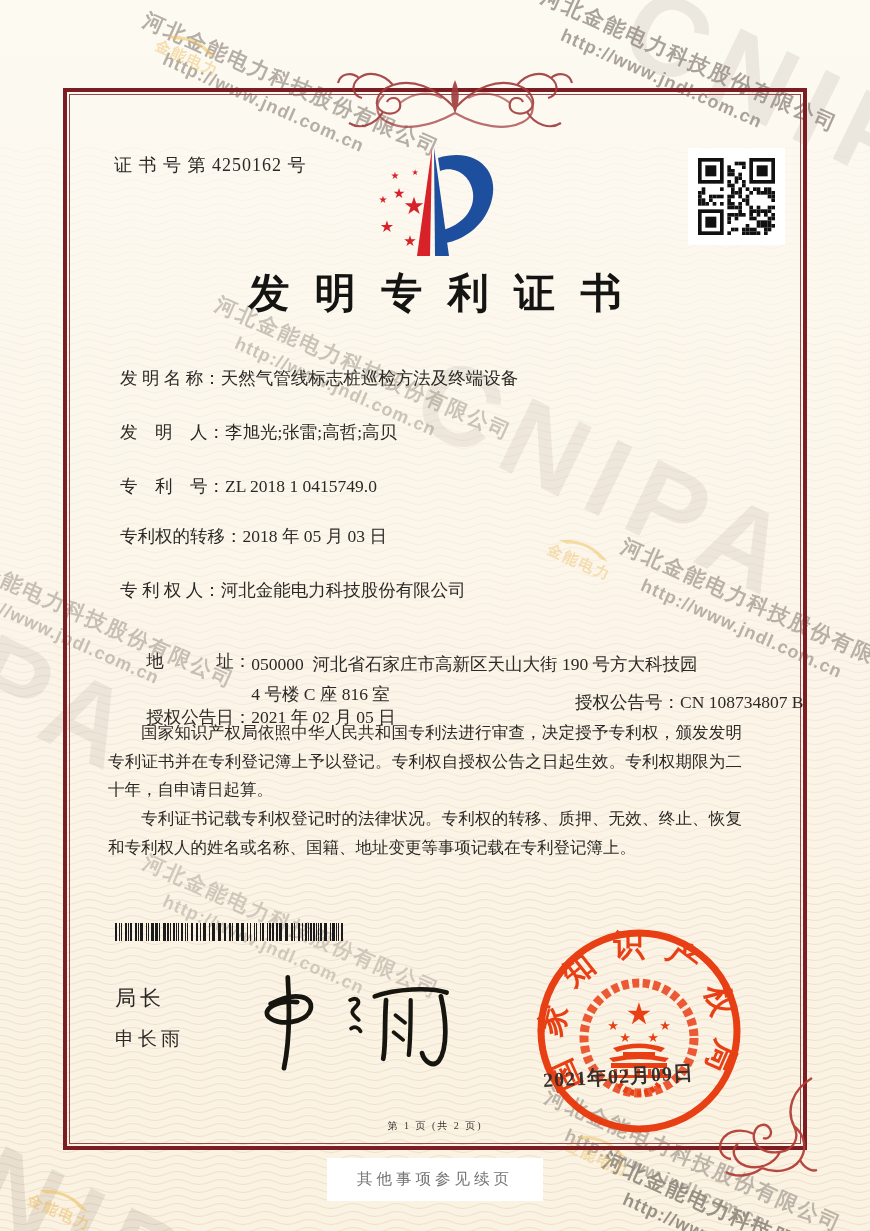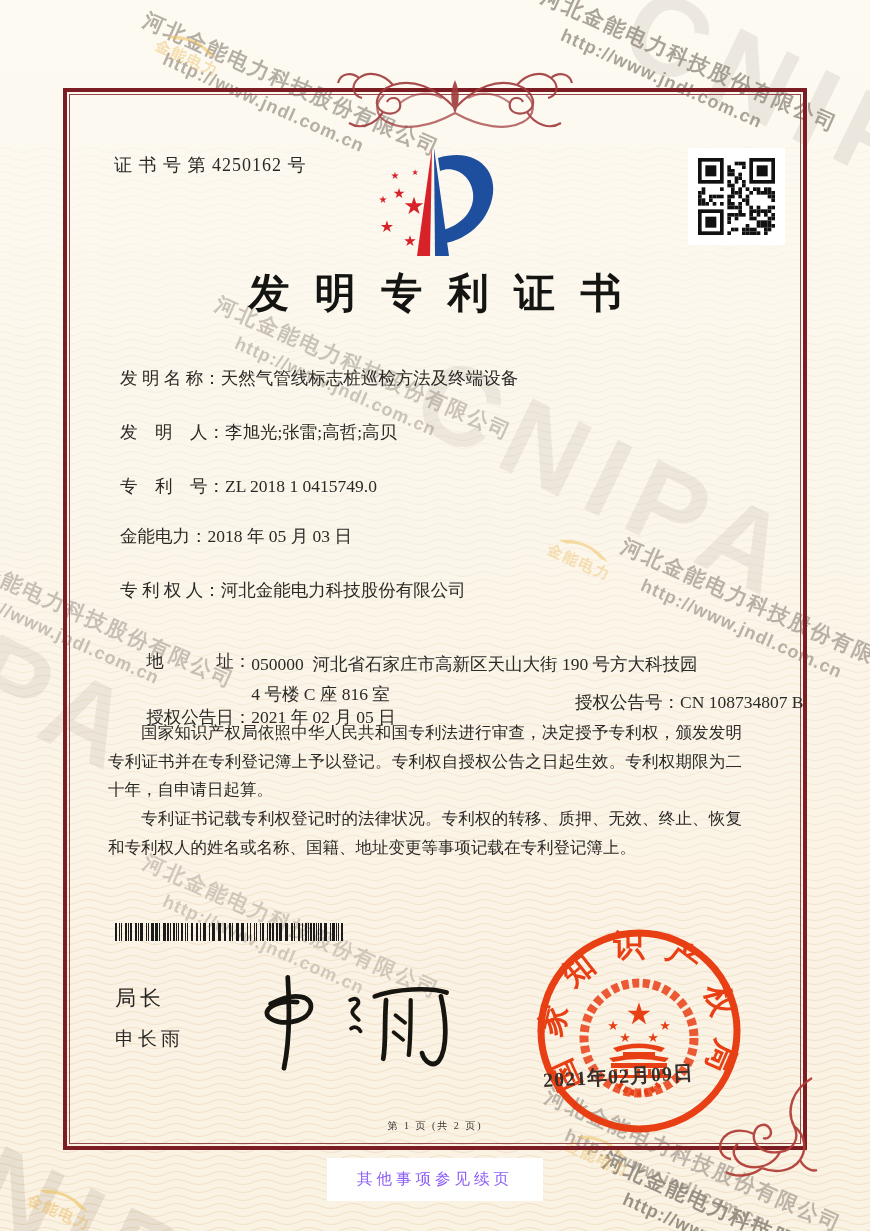--- a/index.html
+++ b/index.html
@@ -47,21 +47,21 @@
   #barcode{position:absolute;left:115px;top:923px}
   .sign-title{position:absolute;left:115px;top:984px;font-size:21px;letter-spacing:4px;color:#2b2724}
   .sign-name{position:absolute;left:115px;top:1026px;font-size:19px;letter-spacing:4px;color:#2b2724}
   .signature{position:absolute;left:243px;top:968px}
   .seal{position:absolute;left:533px;top:925px;z-index:5;opacity:.96}
   .seal-date{position:absolute;left:543px;top:1063px;z-index:7;font-size:20px;font-weight:bold;
              letter-spacing:1px;color:#37302a;transform:rotate(-3deg);white-space:pre}
   .page-no{position:absolute;left:0;right:0;top:1119px;text-align:center;font-size:10px;
            letter-spacing:2px;color:#3a3733}
   .footer-note{position:absolute;left:50%;transform:translateX(-50%);top:1158px;background:#fff;
-           padding:11px 30px;font-size:15.5px;letter-spacing:4px;color:#8b5cf6;white-space:nowrap}
+           padding:11px 30px;font-size:15.5px;letter-spacing:4px;color:#737373;white-space:nowrap}
 </style>
 </head>
 <body>
 
 <div class="page">
 
   <svg id="waves" width="870" height="1231">
       <path d="M-10 150 q11 -5 22 0 t22 0 q11 -5 22 0 t22 0 q11 -5 22 0 t22 0 q11 -5 22 0 t22 0 q11 -5 22 0 t22 0 q11 -5 22 0 t22 0 q11 -5 22 0 t22 0 q11 -5 22 0 t22 0 q11 -5 22 0 t22 0 q11 -5 22 0 t22 0 q11 -5 22 0 t22 0 q11 -5 22 0 t22 0 q11 -5 22 0 t22 0 q11 -5 22 0 t22 0 q11 -5 22 0 t22 0 q11 -5 22 0 t22 0 q11 -5 22 0 t22 0 q11 -5 22 0 t22 0 q11 -5 22 0 t22 0 q11 -5 22 0 t22 0 q11 -5 22 0 t22 0" stroke="#e0bd94" stroke-opacity="0.1" fill="none"></path>
       <path d="M-10 158 q11 -5 22 0 t22 0 q11 -5 22 0 t22 0 q11 -5 22 0 t22 0 q11 -5 22 0 t22 0 q11 -5 22 0 t22 0 q11 -5 22 0 t22 0 q11 -5 22 0 t22 0 q11 -5 22 0 t22 0 q11 -5 22 0 t22 0 q11 -5 22 0 t22 0 q11 -5 22 0 t22 0 q11 -5 22 0 t22 0 q11 -5 22 0 t22 0 q11 -5 22 0 t22 0 q11 -5 22 0 t22 0 q11 -5 22 0 t22 0 q11 -5 22 0 t22 0 q11 -5 22 0 t22 0 q11 -5 22 0 t22 0 q11 -5 22 0 t22 0 q11 -5 22 0 t22 0" stroke="#e0bd94" stroke-opacity="0.1" fill="none"></path>
       <path d="M-10 166 q11 -5 22 0 t22 0 q11 -5 22 0 t22 0 q11 -5 22 0 t22 0 q11 -5 22 0 t22 0 q11 -5 22 0 t22 0 q11 -5 22 0 t22 0 q11 -5 22 0 t22 0 q11 -5 22 0 t22 0 q11 -5 22 0 t22 0 q11 -5 22 0 t22 0 q11 -5 22 0 t22 0 q11 -5 22 0 t22 0 q11 -5 22 0 t22 0 q11 -5 22 0 t22 0 q11 -5 22 0 t22 0 q11 -5 22 0 t22 0 q11 -5 22 0 t22 0 q11 -5 22 0 t22 0 q11 -5 22 0 t22 0 q11 -5 22 0 t22 0 q11 -5 22 0 t22 0" stroke="#e0bd94" stroke-opacity="0.1" fill="none"></path>
@@ -447,21 +447,21 @@
         <rect x="55" y="73.33333333333333" width="3.6666666666666665" height="3.6666666666666665" fill="#111"></rect>
         <rect x="58.666666666666664" y="73.33333333333333" width="3.6666666666666665" height="3.6666666666666665" fill="#111"></rect>
         <rect x="66" y="73.33333333333333" width="3.6666666666666665" height="3.6666666666666665" fill="#111"></rect>
       </svg>
 
     <div class="doc-title">发明专利证书</div>
 
     <div class="fieldrow" style="top:366px"><span class="label">发 明 名 称：</span><span>天然气管线标志桩巡检方法及终端设备</span></div>
     <div class="fieldrow" style="top:420px"><span class="label">发　明　人：</span><span>李旭光;张雷;高哲;高贝</span></div>
     <div class="fieldrow" style="top:474px"><span class="label">专　利　号：</span><span>ZL 2018 1 0415749.0</span></div>
-    <div class="fieldrow" style="top:524px"><span class="label">金能电力：</span><span>2018 年 05 月 03 日</span></div>
+    <div class="fieldrow" style="top:524px"><span class="label">专利权的转移：</span><span>2018 年 05 月 03 日</span></div>
     <div class="fieldrow" style="top:578px"><span class="label">专 利 权 人：</span><span>河北金能电力科技股份有限公司</span></div>
 
     <div class="fieldrow" style="top:628px">
       <span class="label">地　　　址：</span><span class="addr-lines"><span>050000  河北省石家庄市高新区天山大街 190 号方大科技园</span><br><span>4 号楼 C 座 816 室</span></span>
     </div>
 
     <div class="fieldrow" style="top:684px;right:0">
       <span class="label">授权公告日：</span><span>2021 年 02 月 05 日</span>
       <span class="grant2"><span class="label">授权公告号：</span><span>CN 108734807 B</span></span>
     </div>

